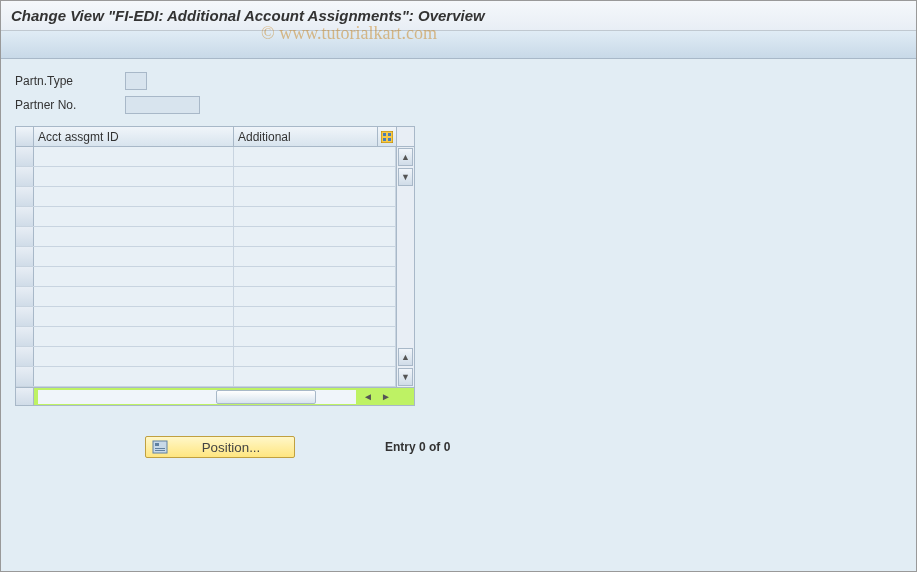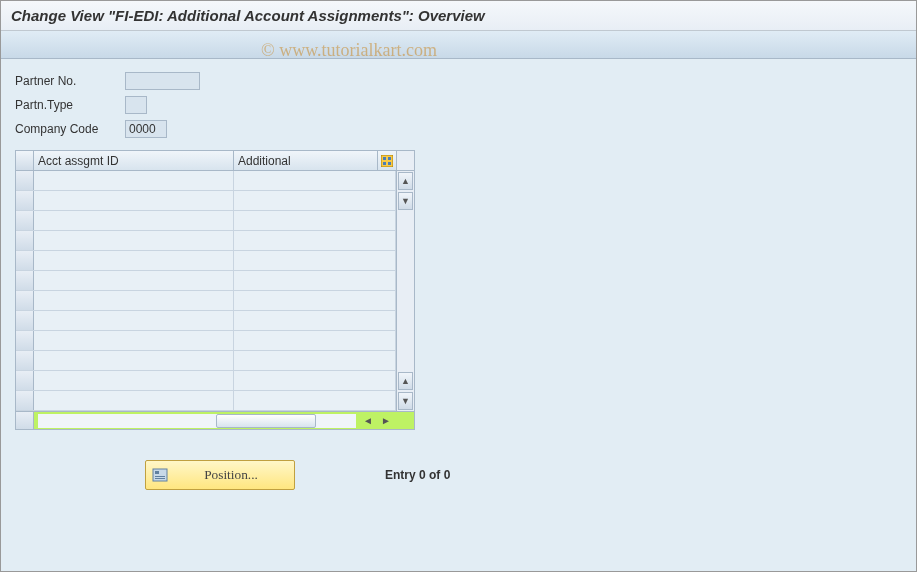--- a/index.html
+++ b/index.html
@@ -182,70 +182,65 @@
       align-items: center;
       padding-left: 130px;
     }
     .position-btn {
       display: inline-flex;
       align-items: center;
       background: linear-gradient(to bottom, #fff7c8, #ffe680);
       border: 1px solid #c0a040;
       border-radius: 2px;
       padding: 2px 6px;
-      height: 30px;
+      height: 22px;
       width: 150px;
       color: #444;
       cursor: pointer;
-      font-family: Liberation Serif, serif;
     }
     .position-btn .icon {
       width: 16px;
       height: 14px;
       margin-right: 6px;
       display: inline-block;
     }
     .position-btn .lbl {
       flex:1;
       text-align:center;
     }
     .entry-text {
       margin-left: 90px;
       color: #333;
       font-weight: bold;
     }
     .watermark {
       position: absolute;
-      top: 39px;
+      top: 22px;
       left: 260px;
       font-size: 18px;
       color: rgba(200,120,0,0.45);
       font-family: Georgia, serif;
       pointer-events: none;
     }
   </style>
 </head>
 <body>
 
 <div class="title-bar">Change View "FI-EDI: Additional Account Assignments": Overview</div>
 <div class="toolbar-strip"></div>
 
 <div class="content">
 
   <div class="form-row">
-    <span class="form-label">Partner No.</span>
-    <span class="form-input input-partner-no"></span>
-  </div>
-  <div class="form-row">
     <span class="form-label">Partn.Type</span>
     <span class="form-input input-partn-type"></span>
   </div>
   <div class="form-row">
-    <span class="form-label">Company Code</span>
-    <span class="form-input input-company-code">0000</span>
+    <span class="form-label">Partner No.</span>
+    <span class="form-input input-partner-no"></span>
   </div>
 
   <div class="table-wrapper">
     <div class="table-grid">
       <div class="table-main">
         <div class="table-header-row">
           <div class="th-selector"></div>
           <div class="th th-id">Acct assgmt ID</div>
           <div class="th th-desc">Additional</div>
           <div class="th th-config">

